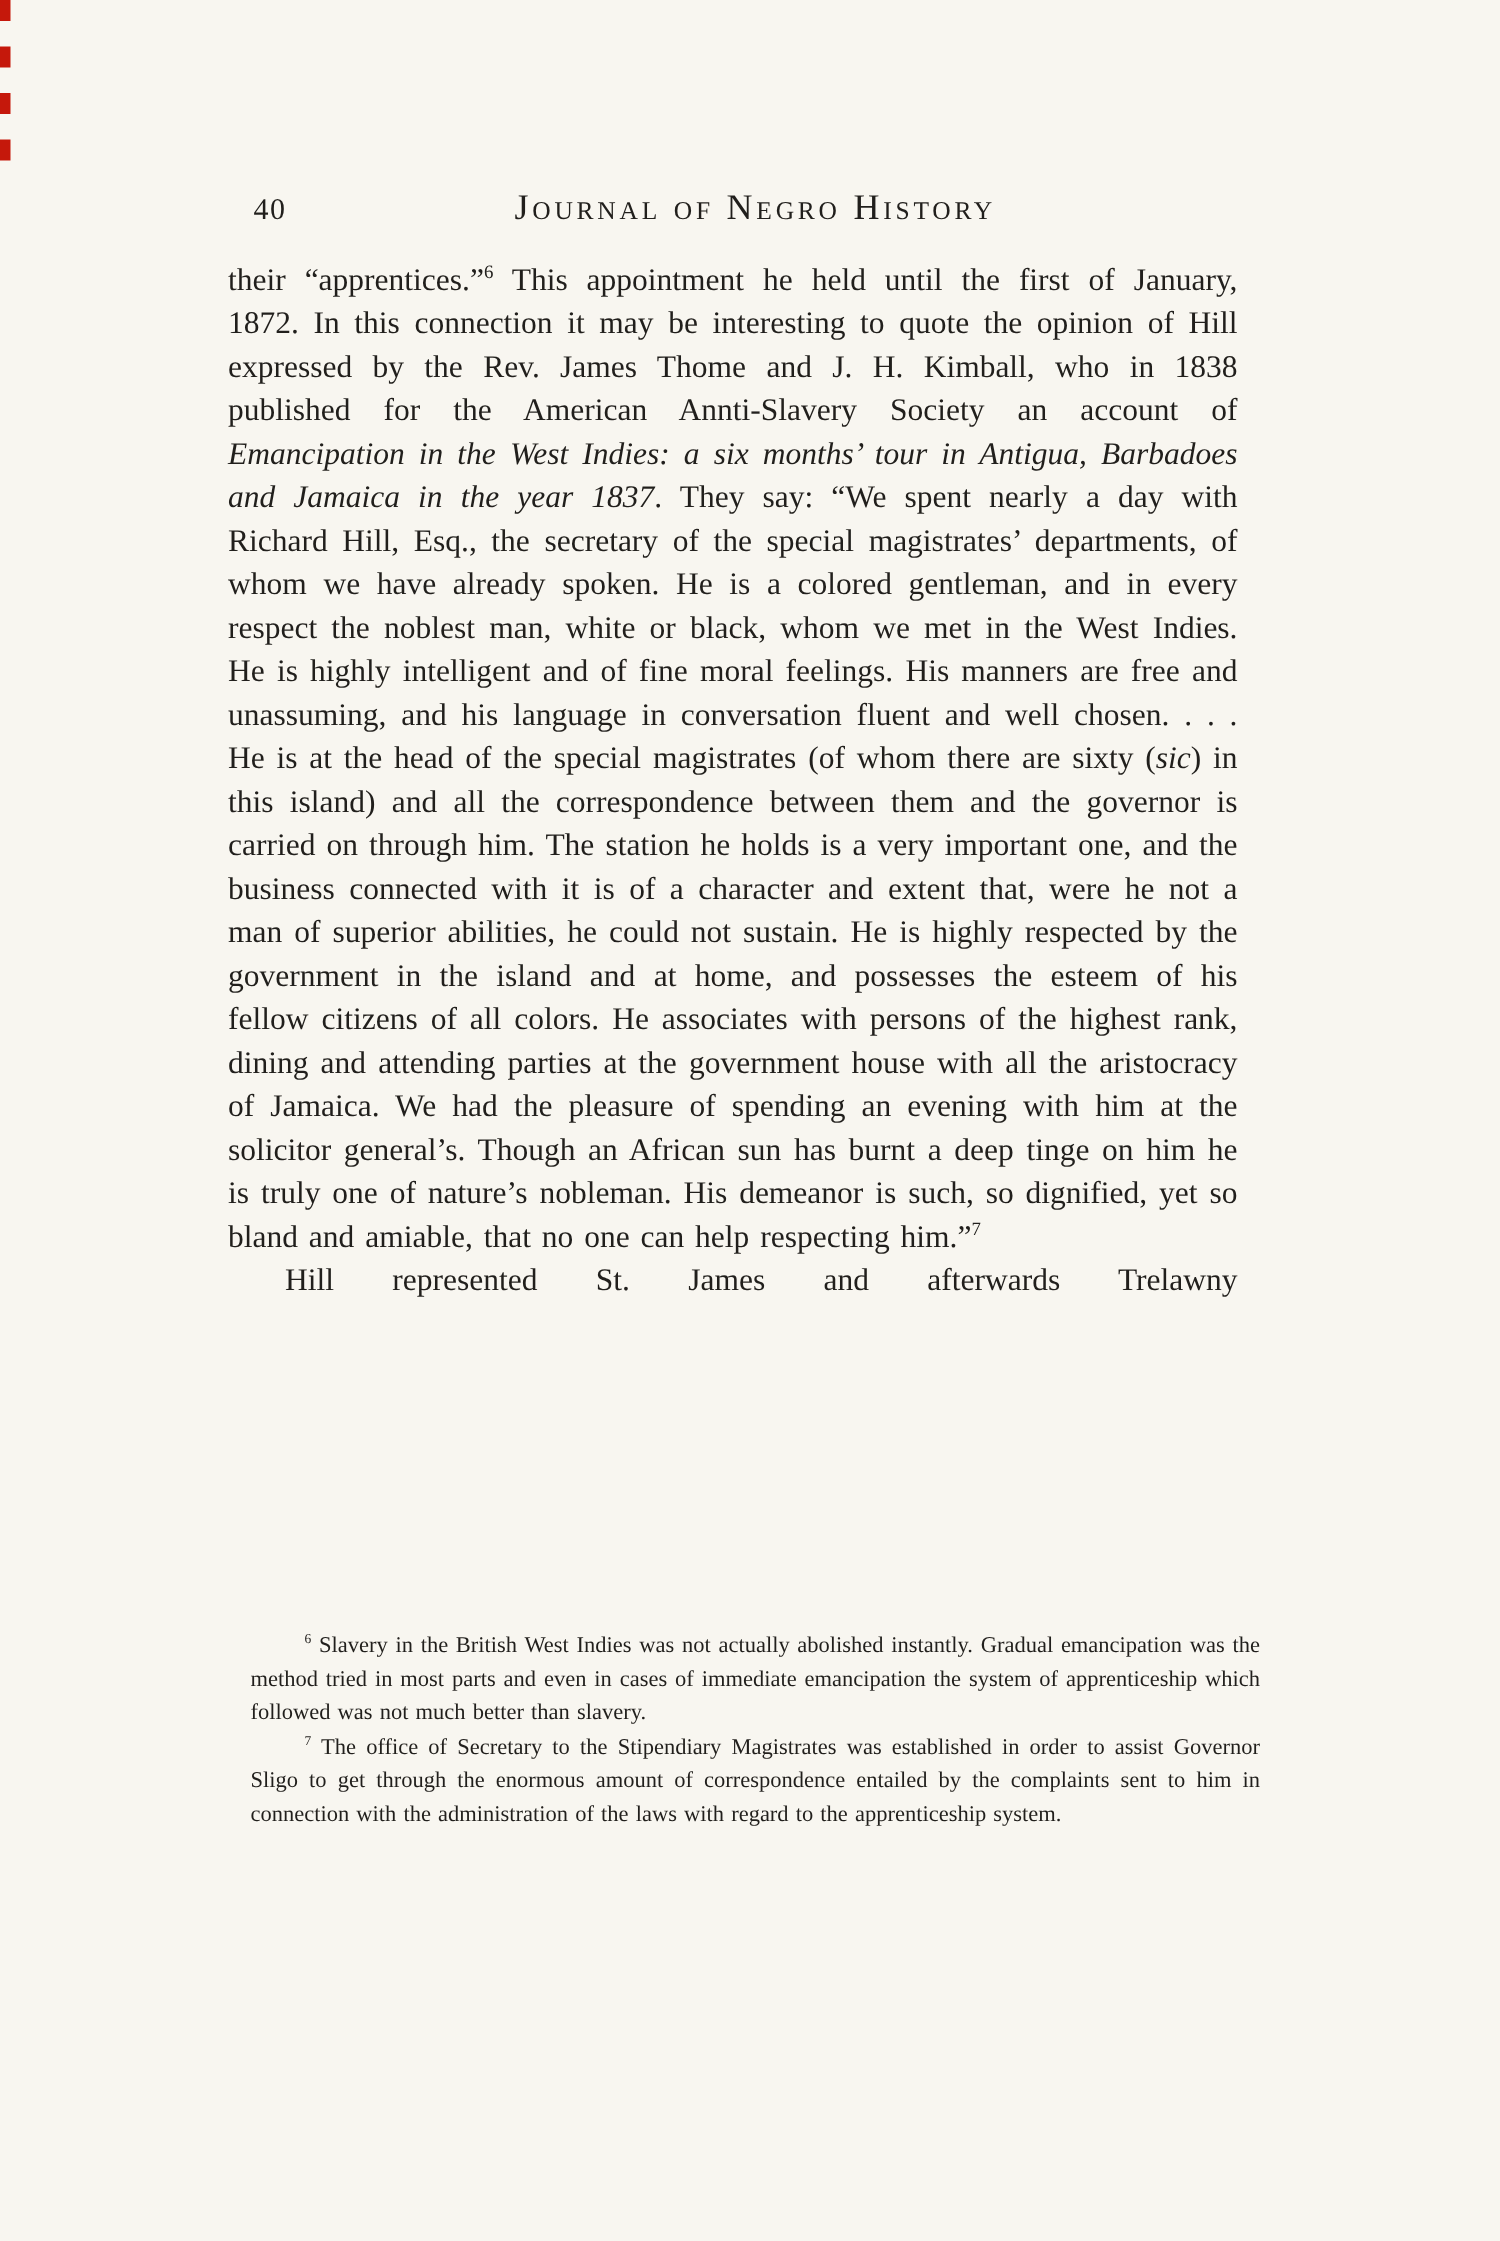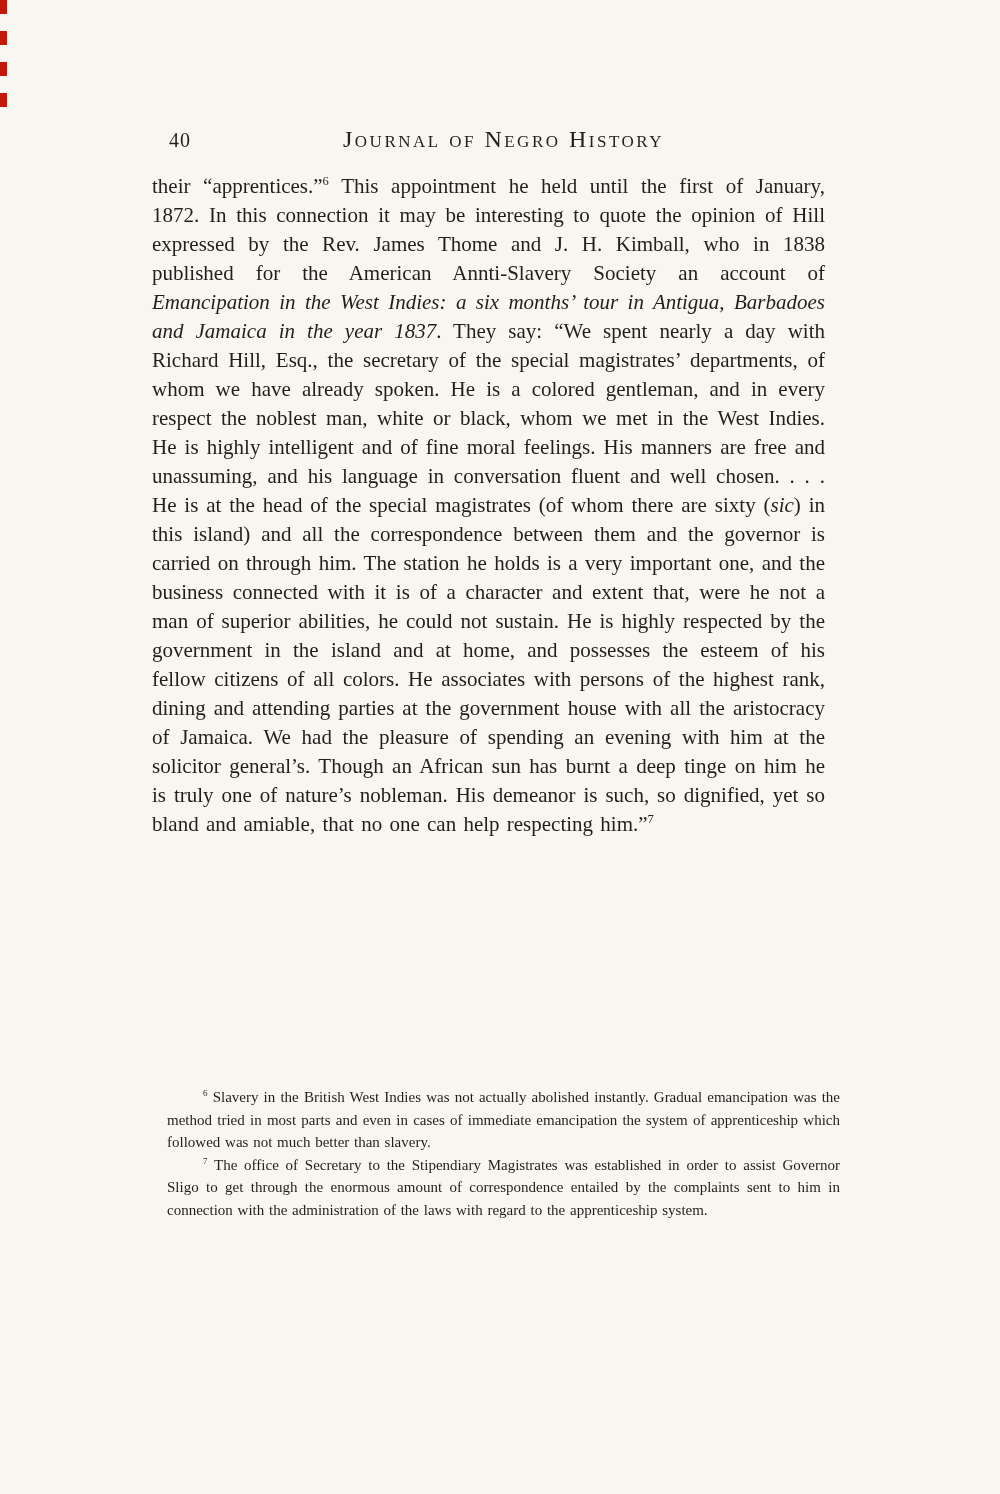--- a/index.html
+++ b/index.html
@@ -87,20 +87,21 @@
     <div class="scan-mark"></div>
   </div>
 
   <header class="page-header">
     <span class="page-number">40</span>
     <span class="header-title">Journal of Negro History</span>
   </header>
 
   <main class="body-text">
     <p class="para"><span>their “apprentices.”</span><sup>6</sup><span>  This appointment he held until the first of January, 1872.  In this connection it may be interesting to quote the opinion of Hill expressed by the Rev. James Thome and J. H. Kimball, who in 1838 published for the American Annti-Slavery Society an account of </span><i>Emancipation in the West Indies: a six months’ tour in Antigua, Barbadoes and Jamaica in the year 1837</i><span>.  They say: “We spent nearly a day with Richard Hill, Esq., the secretary of the special magistrates’ departments, of whom we have already spoken.  He is a colored gentleman, and in every respect the noblest man, white or black, whom we met in the West Indies.  He is highly intelligent and of fine moral feelings.  His manners are free and unassuming, and his language in conversation fluent and well chosen. . . . He is at the head of the special magistrates (of whom there are sixty (</span><i>sic</i><span>) in this island) and all the correspondence between them and the governor is carried on through him. The station he holds is a very important one, and the business connected with it is of a character and extent that, were he not a man of superior abilities, he could not sustain.  He is highly respected by the government in the island and at home, and possesses the esteem of his fellow citizens of all colors.  He associates with persons of the highest rank, dining and attending parties at the government house with all the aristocracy of Jamaica.  We had the pleasure of spending an evening with him at the solicitor general’s.  Though an African sun has burnt a deep tinge on him he is truly one of nature’s nobleman.  His demeanor is such, so dignified, yet so bland and amiable, that no one can help respecting him.”</span><sup>7</sup></p>
+    <p class="para indent last-justify"><span>Hill represented St. James and afterwards Trelawny</span></p>
   </main>
 
   <section class="footnotes">
     <p class="footnote"><sup>6</sup><span> Slavery in the British West Indies was not actually abolished instantly. Gradual emancipation was the method tried in most parts and even in cases of immediate emancipation the system of apprenticeship which followed was not much better than slavery.</span></p>
     <p class="footnote"><sup>7</sup><span> The office of Secretary to the Stipendiary Magistrates was established in order to assist Governor Sligo to get through the enormous amount of correspondence entailed by the complaints sent to him in connection with the administration of the laws with regard to the apprenticeship system.</span></p>
   </section>
 
 </div>
 
 </body></html>

